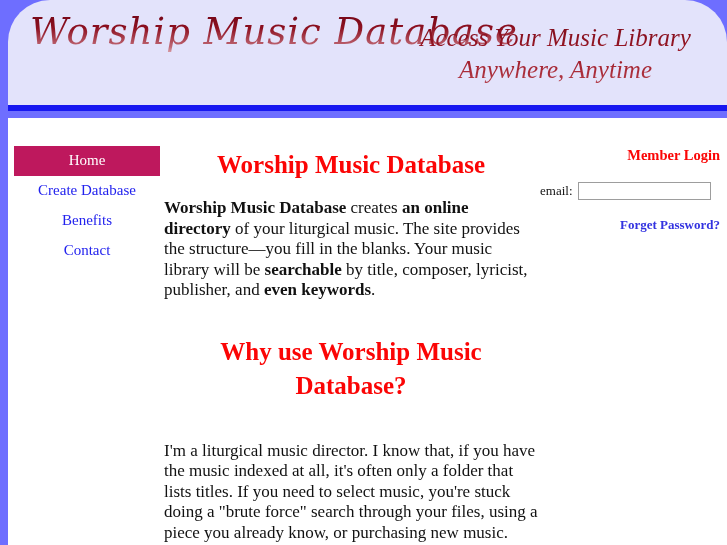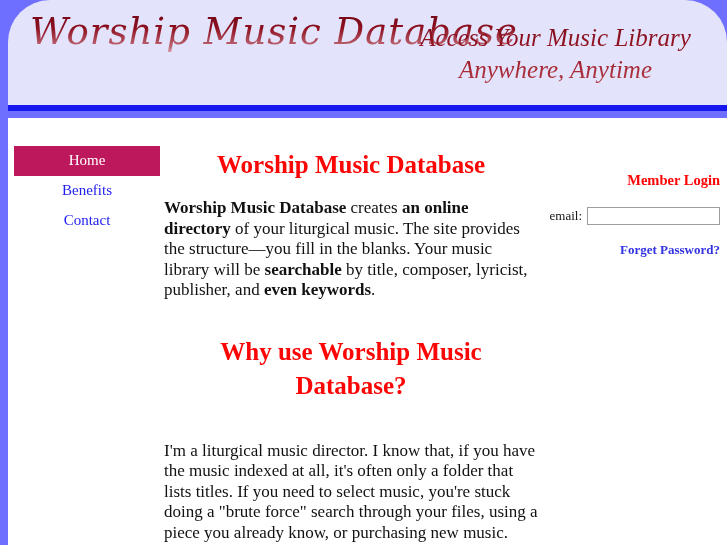--- a/index.html
+++ b/index.html
@@ -138,34 +138,32 @@
   #para-story { margin-top: 38px; }
   #para-solution { margin-top: 20px; }
   .bold { font-weight: bold; }
 
   
   #login-panel {
     position: absolute;
     left: 540px;
     top: 146px;
     width: 180px;
-    margin-top: 25px;
   }
   #login-title {
     margin: 0;
     text-align: right;
     font-size: 14.5px;
     font-weight: bold;
     color: #fb0505;
     line-height: 18px;
   }
   .login-row {
     display: flex;
     align-items: center;
-    justify-content: flex-end;
     margin-top: 0;
   }
   #row-email { margin-top: 18px; }
   #row-password { margin-top: 8px; }
   .login-label {
     font-size: 13px;
     color: #111111;
     padding-right: 5px;
     white-space: nowrap;
   }
@@ -218,20 +216,21 @@
     <div id="logo-wordmark">Worship Music Database</div>
     <div id="tagline">
       <span class="tagline-line">Access Your Music Library</span>
       <span class="tagline-line">Anywhere, Anytime</span>
     </div>
   </div>
 </div>
 
 <nav id="nav">
   <a class="nav-item active" href="#">Home</a>
+  <a class="nav-item" href="#">Create Database</a>
   <a class="nav-item" href="#">Benefits</a>
   <a class="nav-item" href="#">Contact</a>
 </nav>
 
 <main id="content">
 
   <h1 class="page-heading">Worship Music Database</h1>
 
   <p class="body-copy" id="para-intro">
     <span class="bold">Worship Music Database</span><span> creates </span><span class="bold">an online directory</span><span> of your liturgical music. The site provides the structure—you fill in the blanks. Your music library will be </span><span class="bold">searchable</span><span> by title, composer, lyricist, publisher, and </span><span class="bold">even keywords</span><span>.</span>

